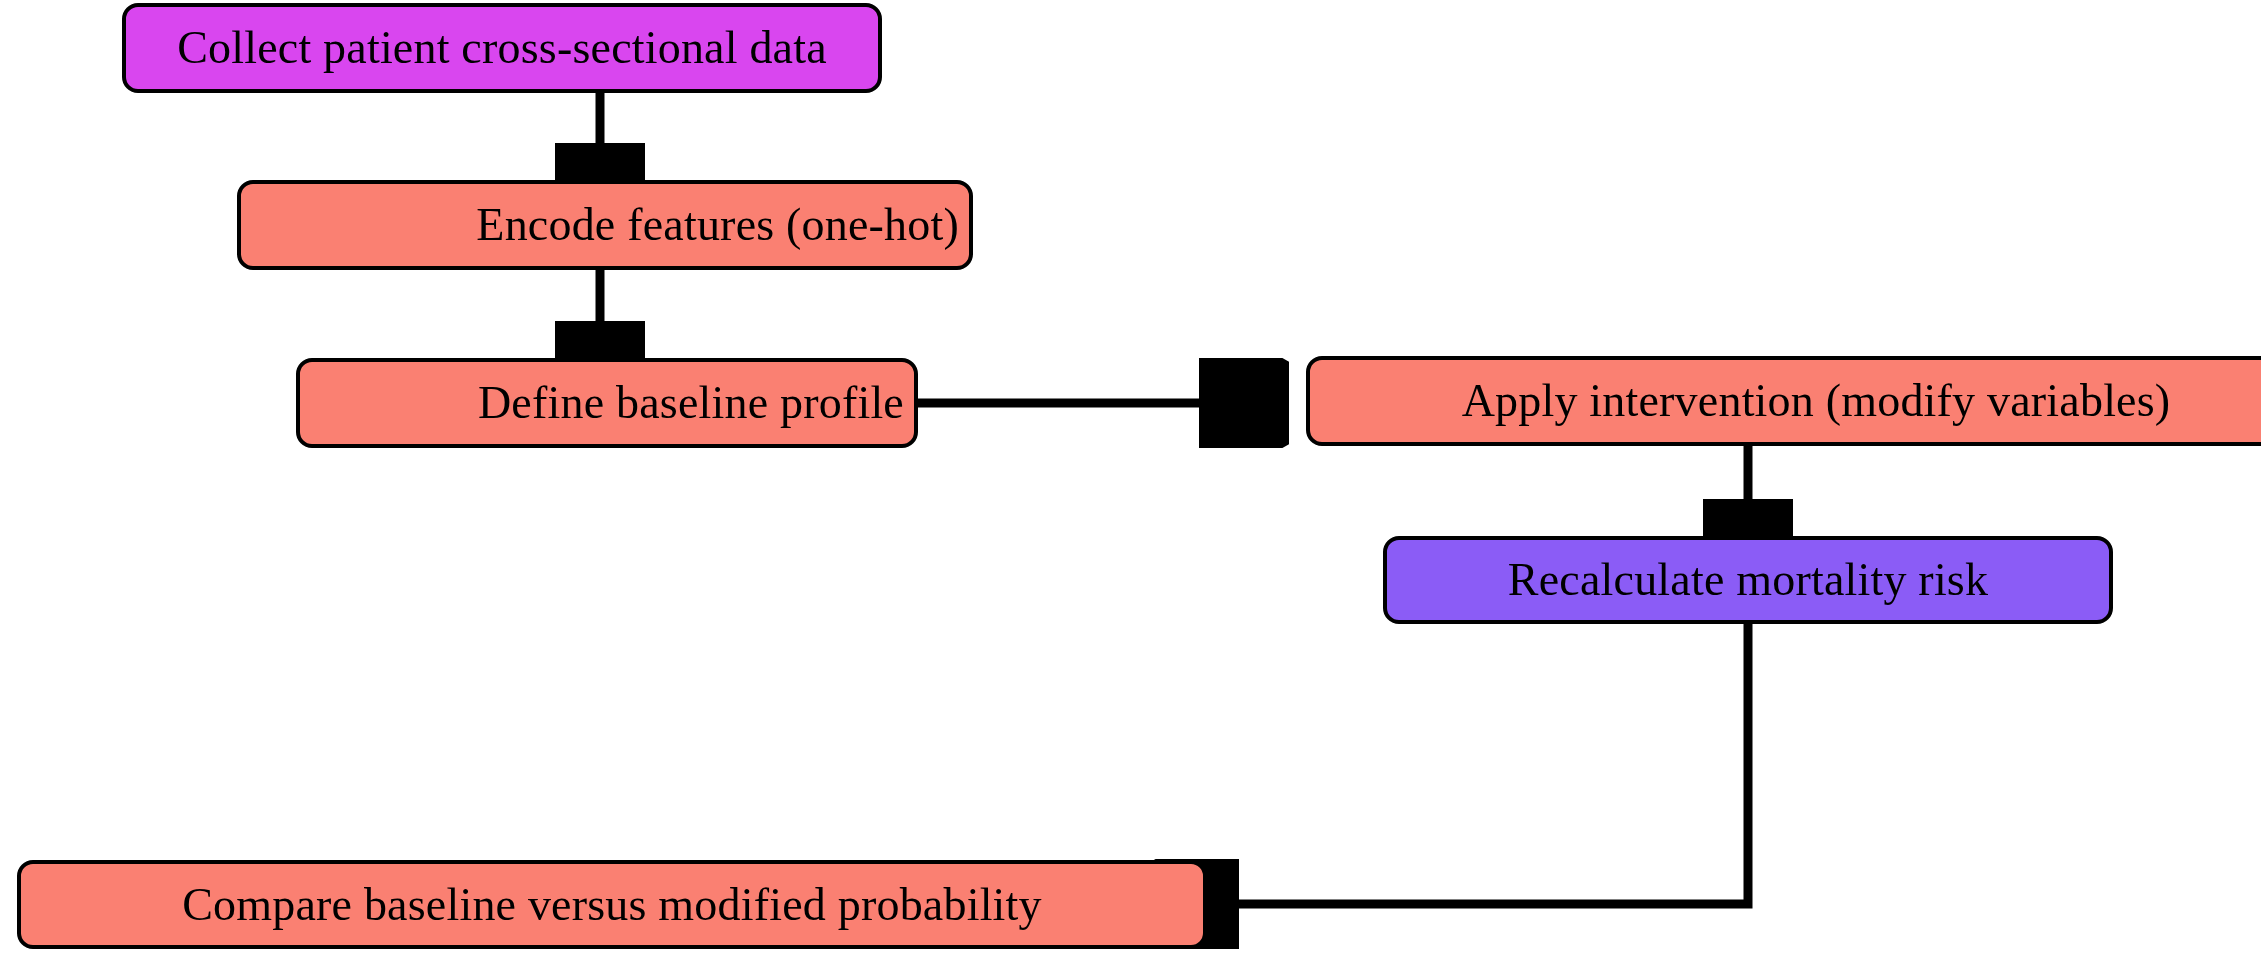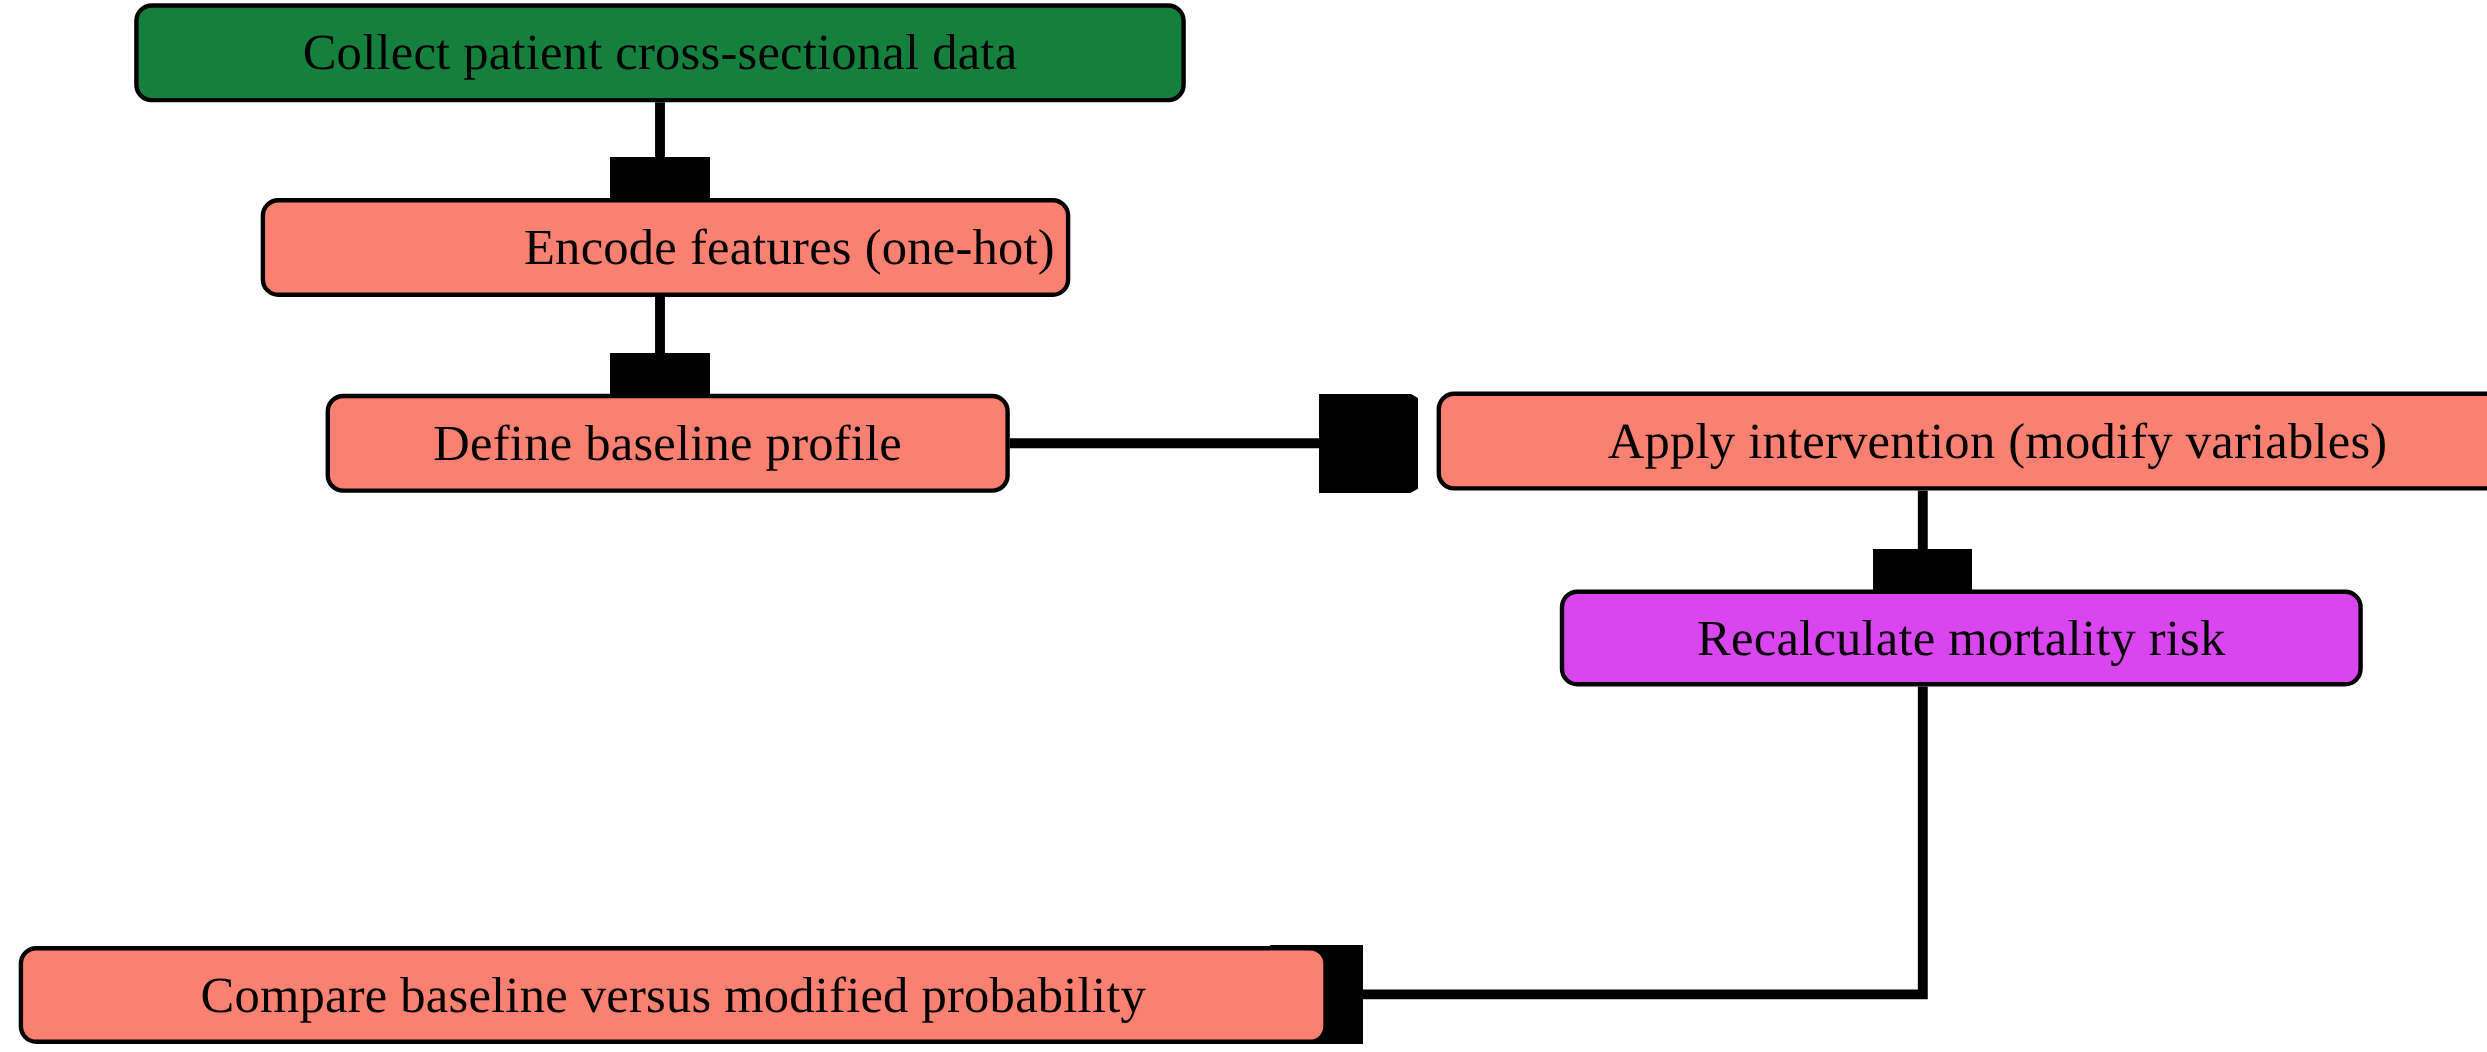--- a/index.html
+++ b/index.html
@@ -41,21 +41,21 @@
     line-height: 1;
   }
   .node-label {
     display: block;
     padding: 0 10px;
     letter-spacing: 0.2px;
   }
   
   #node-collect   { left: 122px;  top: 3px;   width: 956px;  height: 90px;  font-size: 46px; }
   #node-encode    { left: 237px;  top: 180px; width: 736px;  height: 90px;  font-size: 46px; justify-content: flex-end; }
-  #node-baseline  { left: 296px;  top: 358px; width: 622px;  height: 90px;  font-size: 46px; }
+  #node-baseline  { left: 296px;  top: 358px; width: 622px;  height: 90px;  font-size: 46px; justify-content: flex-end; }
   #node-apply     { left: 1238px; top: 356px; width: 1020px; height: 90px;  font-size: 46px; }
   #node-recalc    { left: 1383px; top: 536px; width: 730px;  height: 88px;  font-size: 46px; }
   #node-compare   { left: 7px;    top: 860px; width: 1190px; height: 89px;  font-size: 46px; }
 </style>
 </head>
 <body>
 
 <div id="canvas" style="width: 2261px; height: 956px; background: rgb(255, 255, 255);">
 
   <svg id="edges" viewBox="0 0 2261 956" width="2261" height="956" xmlns="http://www.w3.org/2000/svg">
@@ -75,37 +75,37 @@
 
     <line x1="600" y1="270" x2="600" y2="330" stroke="#000000" stroke-width="9" marker-end="url(#arrow-down)"></line>
 
     <line x1="918" y1="403" x2="1208" y2="403" stroke="#000000" stroke-width="9" marker-end="url(#arrow-right)"></line>
 
     <line x1="1748" y1="446" x2="1748" y2="508" stroke="#000000" stroke-width="9" marker-end="url(#arrow-down)"></line>
 
     <path d="M 1748 624 L 1748 904 L 1230 904" fill="none" stroke="#000000" stroke-width="9" marker-end="url(#arrow-left)"></path>
   </svg>
 
-  <div class="node" id="node-collect" style="left: 122px; top: 3px; width: 956px; height: 90px; background: #15803d; border-color: rgb(0, 0, 0); border-width: 4px; border-radius: 16px; font-size: 46px;">
+  <div class="node" id="node-collect" style="left: 122px; top: 3px; width: 760px; height: 90px; background: #d946ef; border-color: rgb(0, 0, 0); border-width: 4px; border-radius: 16px; font-size: 46px;">
     <span class="node-label">Collect patient cross-sectional data</span>
   </div>
 
   <div class="node" id="node-encode" style="left: 237px; top: 180px; width: 736px; height: 90px; background: rgb(250, 128, 114); border-color: rgb(0, 0, 0); border-width: 4px; border-radius: 16px; font-size: 46px;">
     <span class="node-label">Encode features (one-hot)</span>
   </div>
 
   <div class="node" id="node-baseline" style="left: 296px; top: 358px; width: 622px; height: 90px; background: rgb(250, 128, 114); border-color: rgb(0, 0, 0); border-width: 4px; border-radius: 16px; font-size: 46px;">
     <span class="node-label">Define baseline profile</span>
   </div>
 
   <div class="node" id="node-apply" style="left: 1306px; top: 356px; width: 1020px; height: 90px; background: rgb(250, 128, 114); border-color: rgb(0, 0, 0); border-width: 4px; border-radius: 16px; font-size: 46px;">
     <span class="node-label">Apply intervention (modify variables)</span>
   </div>
 
-  <div class="node" id="node-recalc" style="left: 1383px; top: 536px; width: 730px; height: 88px; background: #d946ef; border-color: rgb(0, 0, 0); border-width: 4px; border-radius: 16px; font-size: 46px; margin-left: 35px;">
+  <div class="node" id="node-recalc" style="left: 1383px; top: 536px; width: 730px; height: 88px; background: #8b5cf6; border-color: rgb(0, 0, 0); border-width: 4px; border-radius: 16px; font-size: 46px;">
     <span class="node-label">Recalculate mortality risk</span>
   </div>
 
   <div class="node" id="node-compare" style="left: 17px; top: 860px; width: 1190px; height: 89px; background: rgb(250, 128, 114); border-color: rgb(0, 0, 0); border-width: 4px; border-radius: 16px; font-size: 46px;">
     <span class="node-label">Compare baseline versus modified probability</span>
   </div>
 
 </div>
 
 </body></html>

